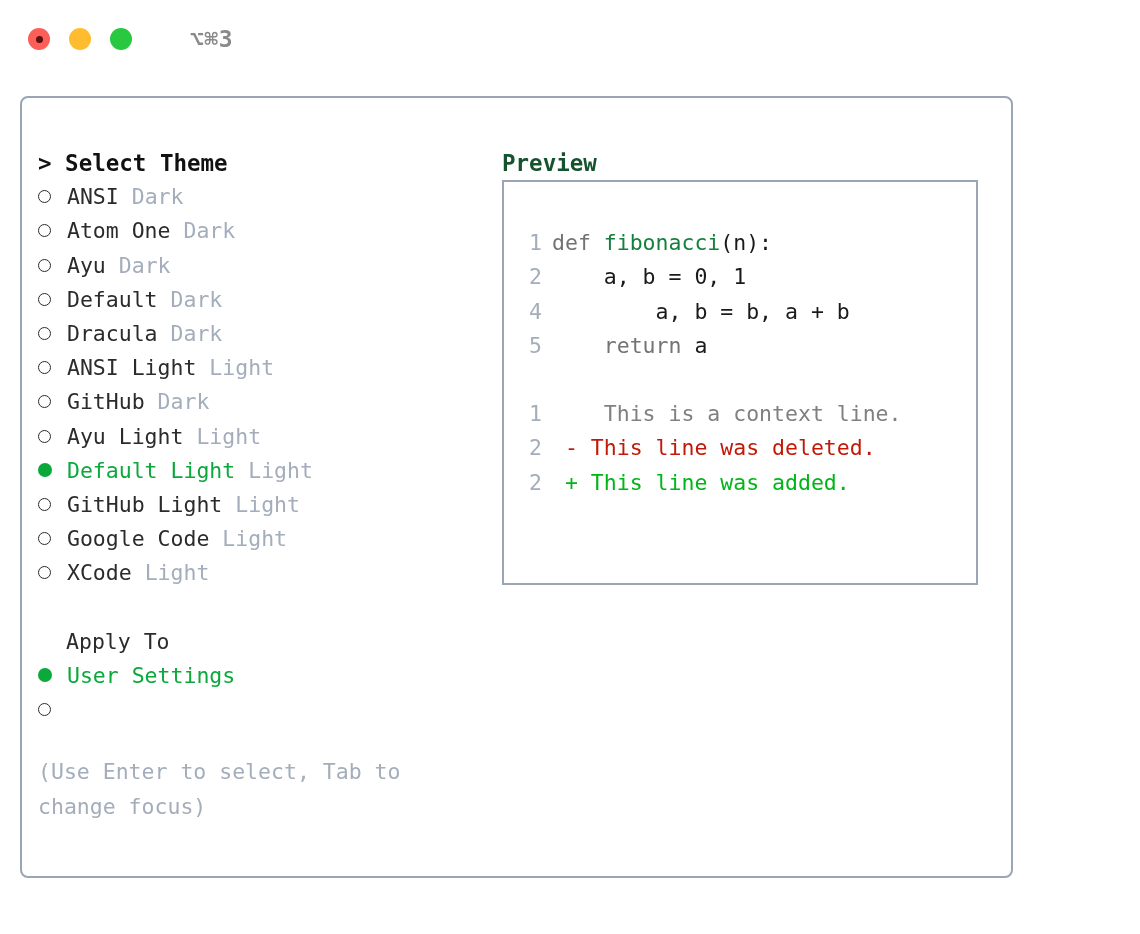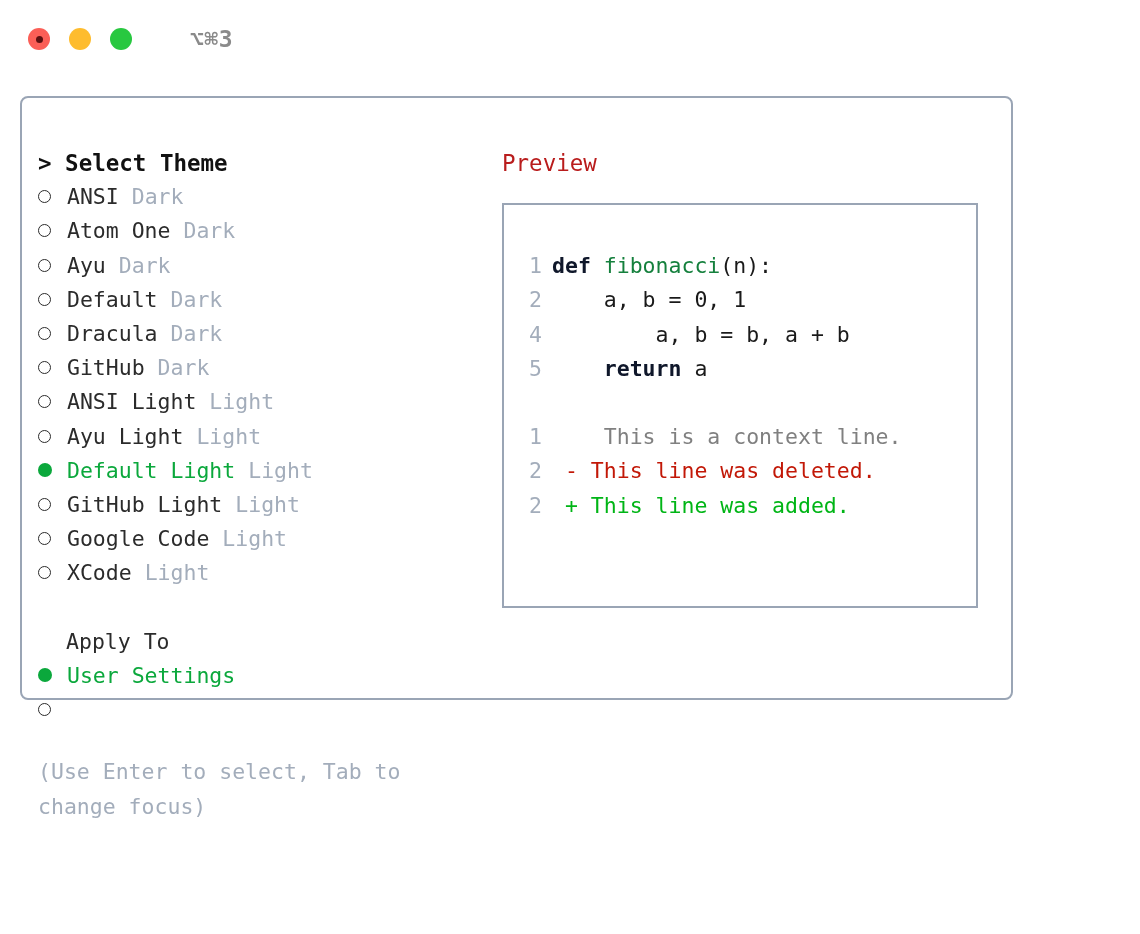--- a/index.html
+++ b/index.html
@@ -58,21 +58,21 @@
     letter-spacing: 0.5px;
     line-height: 1;
   }
 
   
   .panel {
     position: absolute;
     left: 20px;
     top: 96px;
     width: 993px;
-    height: 604px;
+    height: 782px;
     border: 2px solid #9aa5b5;
     border-radius: 8px;
     box-sizing: border-box;
     background: #ffffff;
   }
 
   .cols {
     position: absolute;
     left: 0; top: 0;
     width: 100%; height: 100%;
@@ -147,24 +147,23 @@
 
   
   .right-col {
     position: absolute;
     left: 480px;
     top: 48px;
     width: 490px;
   }
   .preview-title {
     font-size: 22.5px;
-    font-weight: 400;
-    color: #b91c1c;
-    line-height: 34.2px;
-    margin-bottom: 23px;
+    font-weight: 700;
+    color: #14532d;
+    line-height: 34.2px;
   }
   .preview-box {
     width: 476px;
     height: 405px;
     border: 2px solid #9aa5b5;
     box-sizing: border-box;
     background: #ffffff;
     padding: 44px 0 0 0;
   }
   .code-line {
@@ -173,21 +172,21 @@
     white-space: pre;
     padding-left: 16px;
   }
   .ln {
     display: inline-block;
     width: 22px;
     text-align: right;
     color: #a3adbb;
     margin-right: 10px;
   }
-  .kw  { color: #0f172a; font-weight: bold; }
+  .kw  { color: #737373; }
   .fn  { color: #15803d; }
   .pl  { color: #1a1a1a; }
   .blank-line { height: 34.2px; }
 
   .diff-ctx { color: #808080; }
   .diff-del { color: #c21807; }
   .diff-add { color: #00b516; }
 </style>
 </head>
 <body>
@@ -207,22 +206,22 @@
     <div class="left-col">
 
       <div class="head-row"><span class="caret">&gt;&nbsp;</span><span>Select Theme</span></div>
 
       <div id="theme-items">
           <div class="opt-row"><span class="marker"><span class="dot-empty"></span></span> <span class="label">ANSI</span> <span class="suffix">Dark</span></div>
           <div class="opt-row"><span class="marker"><span class="dot-empty"></span></span> <span class="label">Atom One</span> <span class="suffix">Dark</span></div>
           <div class="opt-row"><span class="marker"><span class="dot-empty"></span></span> <span class="label">Ayu</span> <span class="suffix">Dark</span></div>
           <div class="opt-row"><span class="marker"><span class="dot-empty"></span></span> <span class="label">Default</span> <span class="suffix">Dark</span></div>
           <div class="opt-row"><span class="marker"><span class="dot-empty"></span></span> <span class="label">Dracula</span> <span class="suffix">Dark</span></div>
+          <div class="opt-row"><span class="marker"><span class="dot-empty"></span></span> <span class="label">ANSI Light</span> <span class="suffix">Light</span></div>
           <div class="opt-row"><span class="marker"><span class="dot-empty"></span></span> <span class="label">GitHub</span> <span class="suffix">Dark</span></div>
-          <div class="opt-row"><span class="marker"><span class="dot-empty"></span></span> <span class="label">ANSI Light</span> <span class="suffix">Light</span></div>
           <div class="opt-row"><span class="marker"><span class="dot-empty"></span></span> <span class="label">Ayu Light</span> <span class="suffix">Light</span></div>
           <div class="opt-row selected"><span class="marker"><span class="dot-filled"></span></span> <span class="label">Default Light</span> <span class="suffix">Light</span></div>
           <div class="opt-row"><span class="marker"><span class="dot-empty"></span></span> <span class="label">GitHub Light</span> <span class="suffix">Light</span></div>
           <div class="opt-row"><span class="marker"><span class="dot-empty"></span></span> <span class="label">Google Code</span> <span class="suffix">Light</span></div>
           <div class="opt-row"><span class="marker"><span class="dot-empty"></span></span> <span class="label">XCode</span> <span class="suffix">Light</span></div>
         </div>
 
       <div class="spacer-row"></div>
 
       <div class="section-head">Apply To</div>

